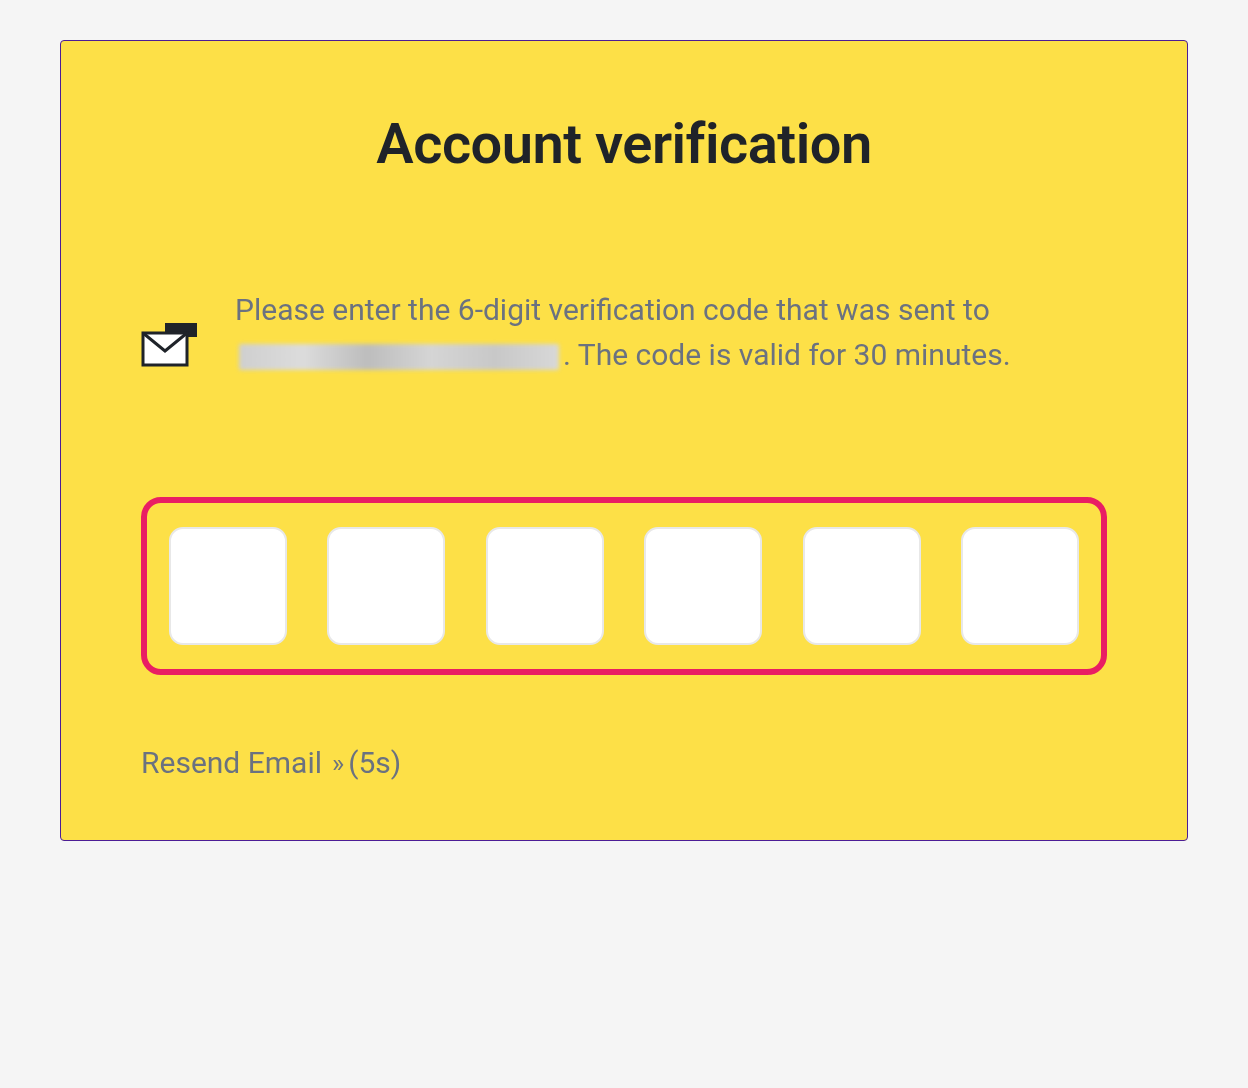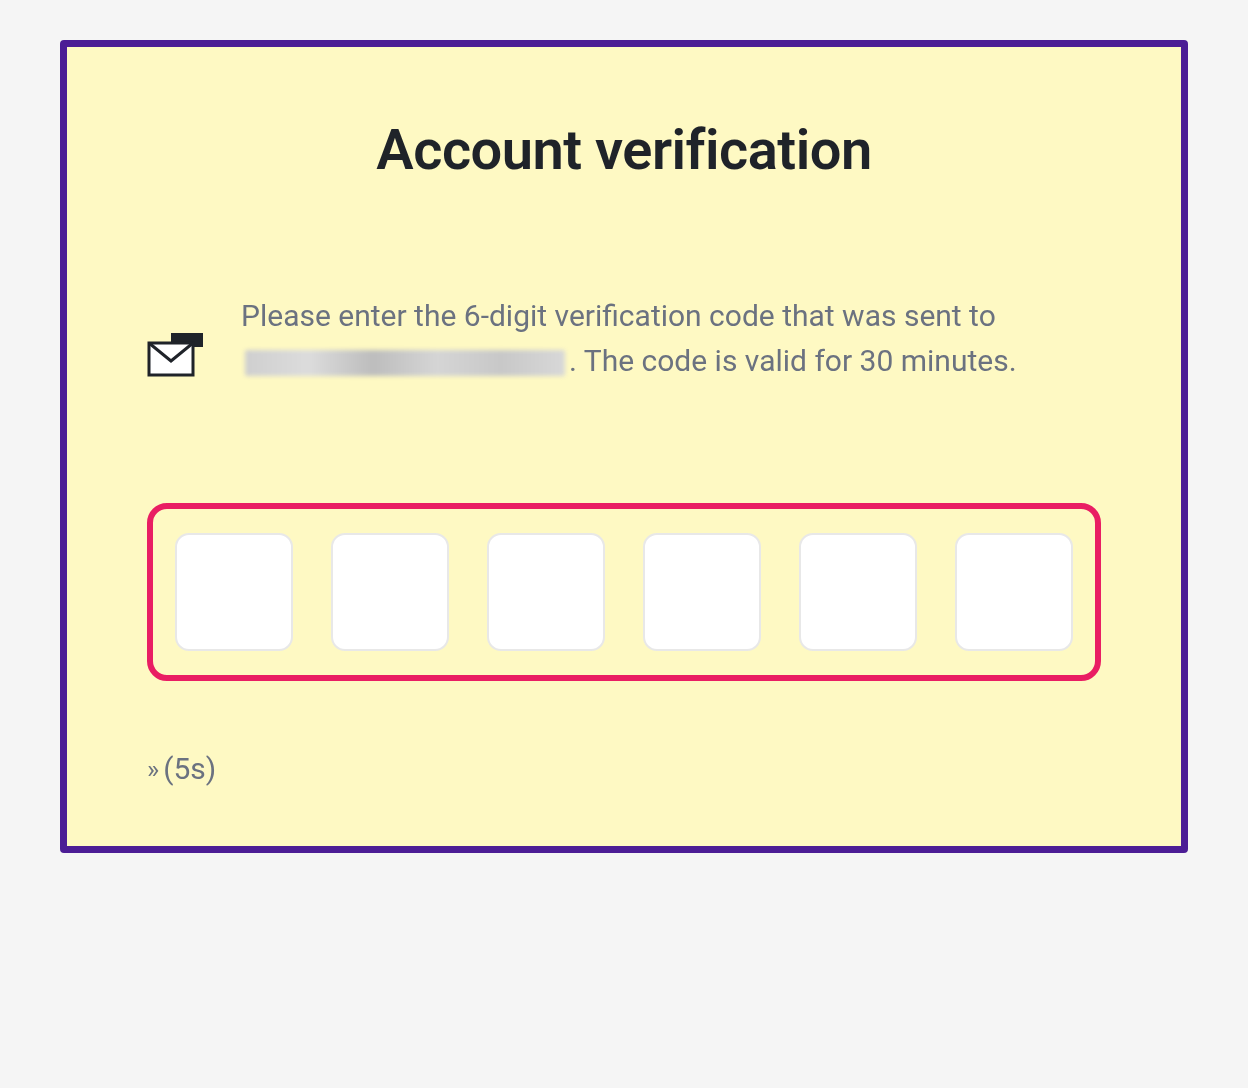--- a/index.html
+++ b/index.html
@@ -8,37 +8,37 @@
       box-sizing: border-box;
     }
     body {
       font-family: -apple-system, BlinkMacSystemFont, "Segoe UI", Roboto, Helvetica, Arial, sans-serif;
       background: #f5f5f5;
       width: 1248px;
       height: 1088px;
       padding: 40px 60px;
     }
     .card {
-      background: #fef9c3;
-      border: 7px solid #4c1d95;
+      background: #fde047;
+      border: 1px solid #4c1d95;
       border-radius: 4px;
       padding: 70px 80px 60px 80px;
       width: 100%;
     }
     .title {
       text-align: center;
       font-size: 56px;
       font-weight: 600;
       color: #1f2329;
       margin-bottom: 110px;
       letter-spacing: -0.5px;
     }
     .instruction-row {
       display: flex;
-      align-items: flex-end;
+      align-items: center;
       gap: 36px;
       margin-bottom: 120px;
     }
     .mail-icon-wrap {
       flex-shrink: 0;
       margin-top: 30px;
     }
     .mail-icon-wrap svg {
       width: 58px;
       height: 48px;
@@ -128,17 +128,18 @@
       <input class="code-input" type="text" maxlength="1" value="" style="">
       <input class="code-input" type="text" maxlength="1" value="" style="">
       <input class="code-input" type="text" maxlength="1" value="" style="">
       <input class="code-input" type="text" maxlength="1" value="" style="">
       <input class="code-input" type="text" maxlength="1" value="" style="">
       <input class="code-input" type="text" maxlength="1" value="" style="">
     </div>
   </div>
 
   <a class="resend-link">
+    <span>Resend Email</span>
     <span class="chevron">»</span>
     <span>(5s)</span>
   </a>
 
 </div>
 
 </body></html>

